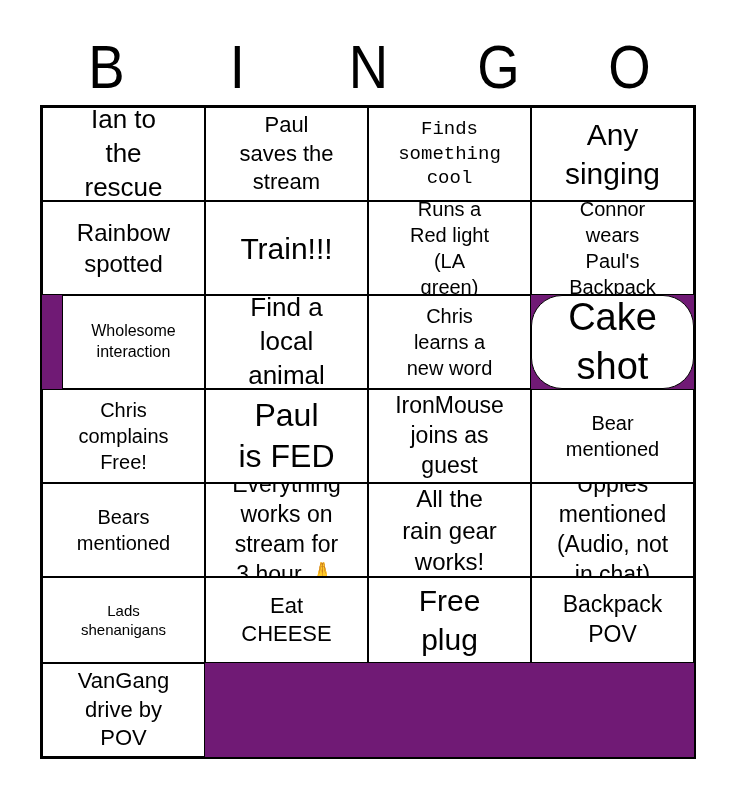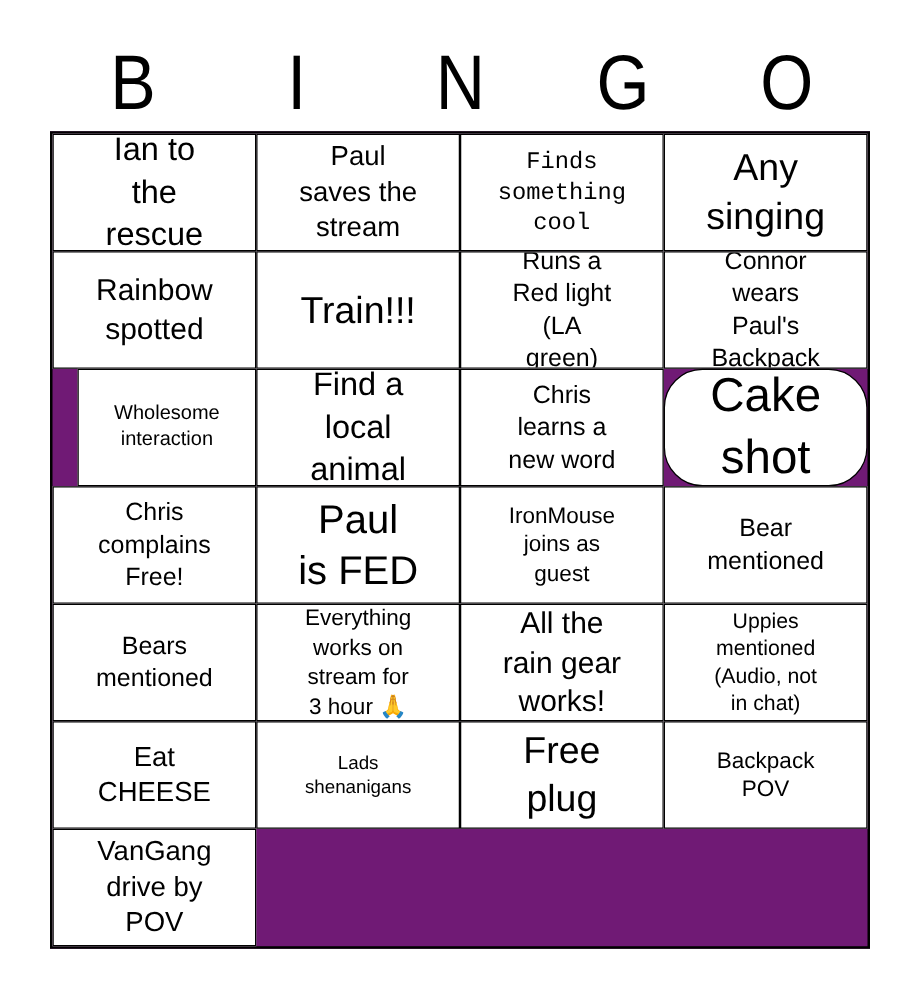--- a/index.html
+++ b/index.html
@@ -56,22 +56,22 @@
     line-height: 1.3;
     padding: 3px;
     box-sizing: border-box;
     overflow: hidden;
     cursor: pointer;
     background: #ffffff;
   }
   
   .s15 { font-size: 15px; }
   .s16 { font-size: 16px; margin-left: 20px; }
-  .s17 { font-size: 17px; }
-  .s18 { font-size: 18px; }
+  .s17 { font-size: 23px; }
+  .s18 { font-size: 23px; }
   .s19 { font-size: 19px; font-family: Liberation Mono, monospace; }
   .s20 { font-size: 20px; }
   .s22 { font-size: 22px; }
   .s24 { font-size: 24px; }
   .s26 { font-size: 26px; }
   .s30 { font-size: 30px; }
   .s32 { font-size: 32px; }
   .s38 { font-size: 38px; border-radius: 31px; }
 </style>
 </head>
@@ -141,24 +141,24 @@
 stream for
 3 hour 🙏</div>
     <div class="cell s24">All the
 rain gear
 works!</div>
     <div class="cell s17">Uppies
 mentioned
 (Audio, not
 in chat)</div>
 
+    <div class="cell s15">Lads
+shenanigans</div>
     <div class="cell s22">Eat
 CHEESE</div>
-    <div class="cell s15">Lads
-shenanigans</div>
     <div class="cell s30">Free
 plug</div>
     <div class="cell s18">Backpack
 POV</div>
     <div class="cell s22">VanGang
 drive by
 POV</div>
   </div>
 
 </div>

